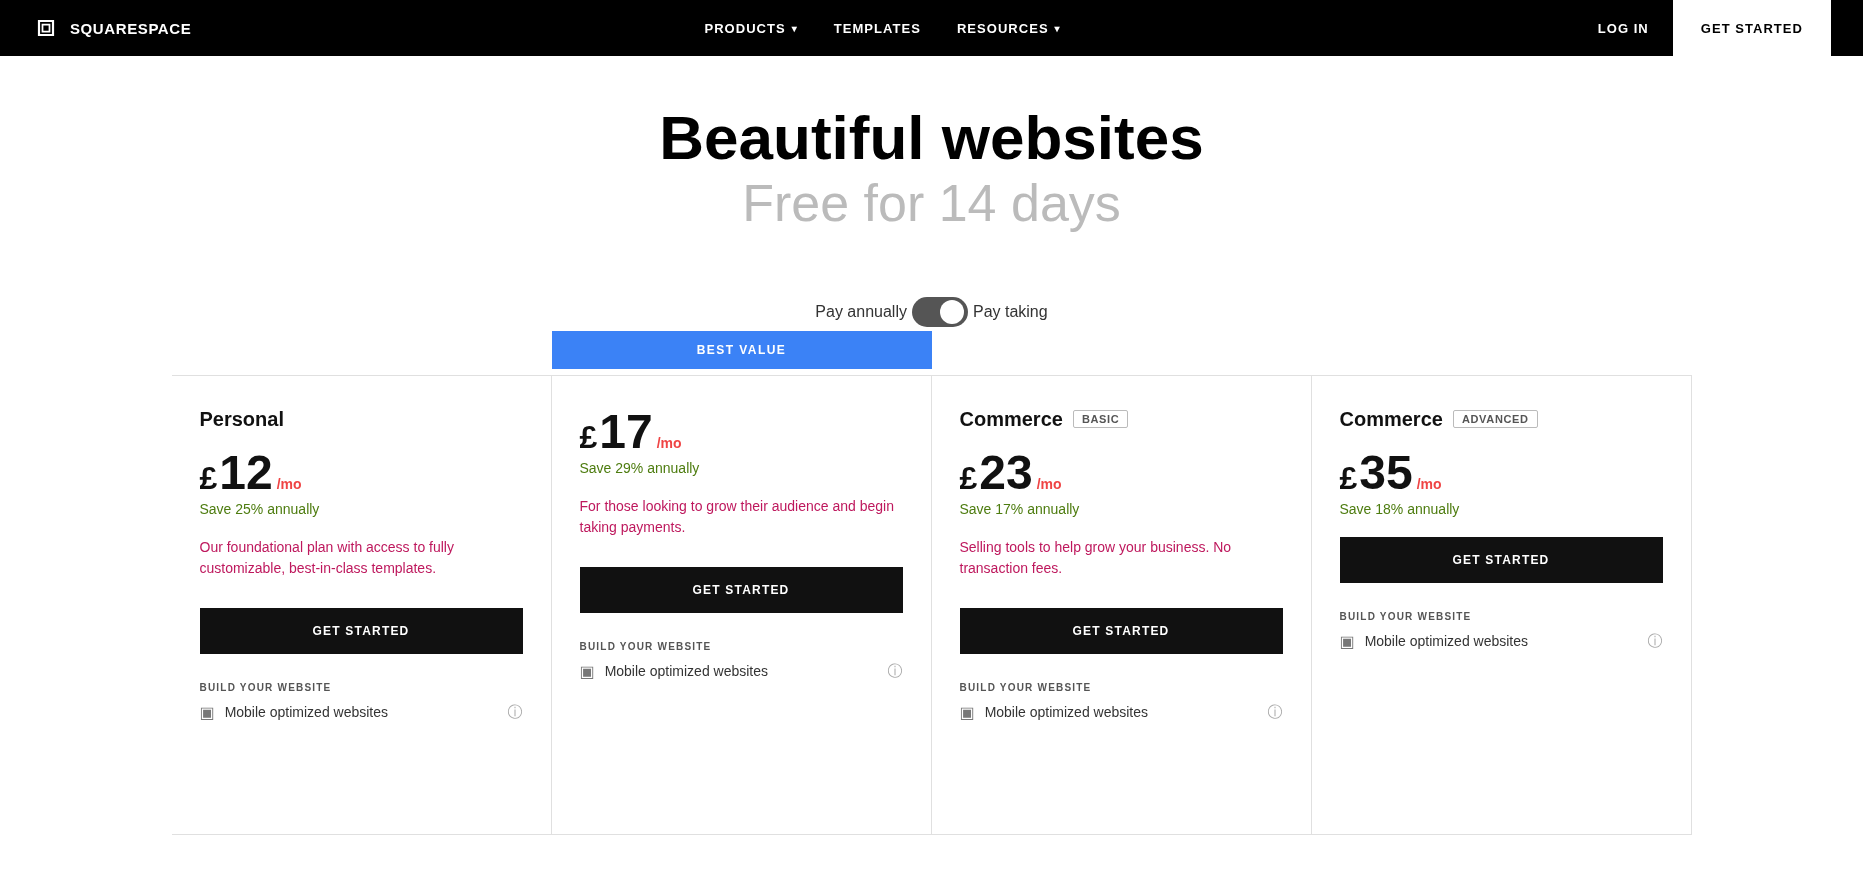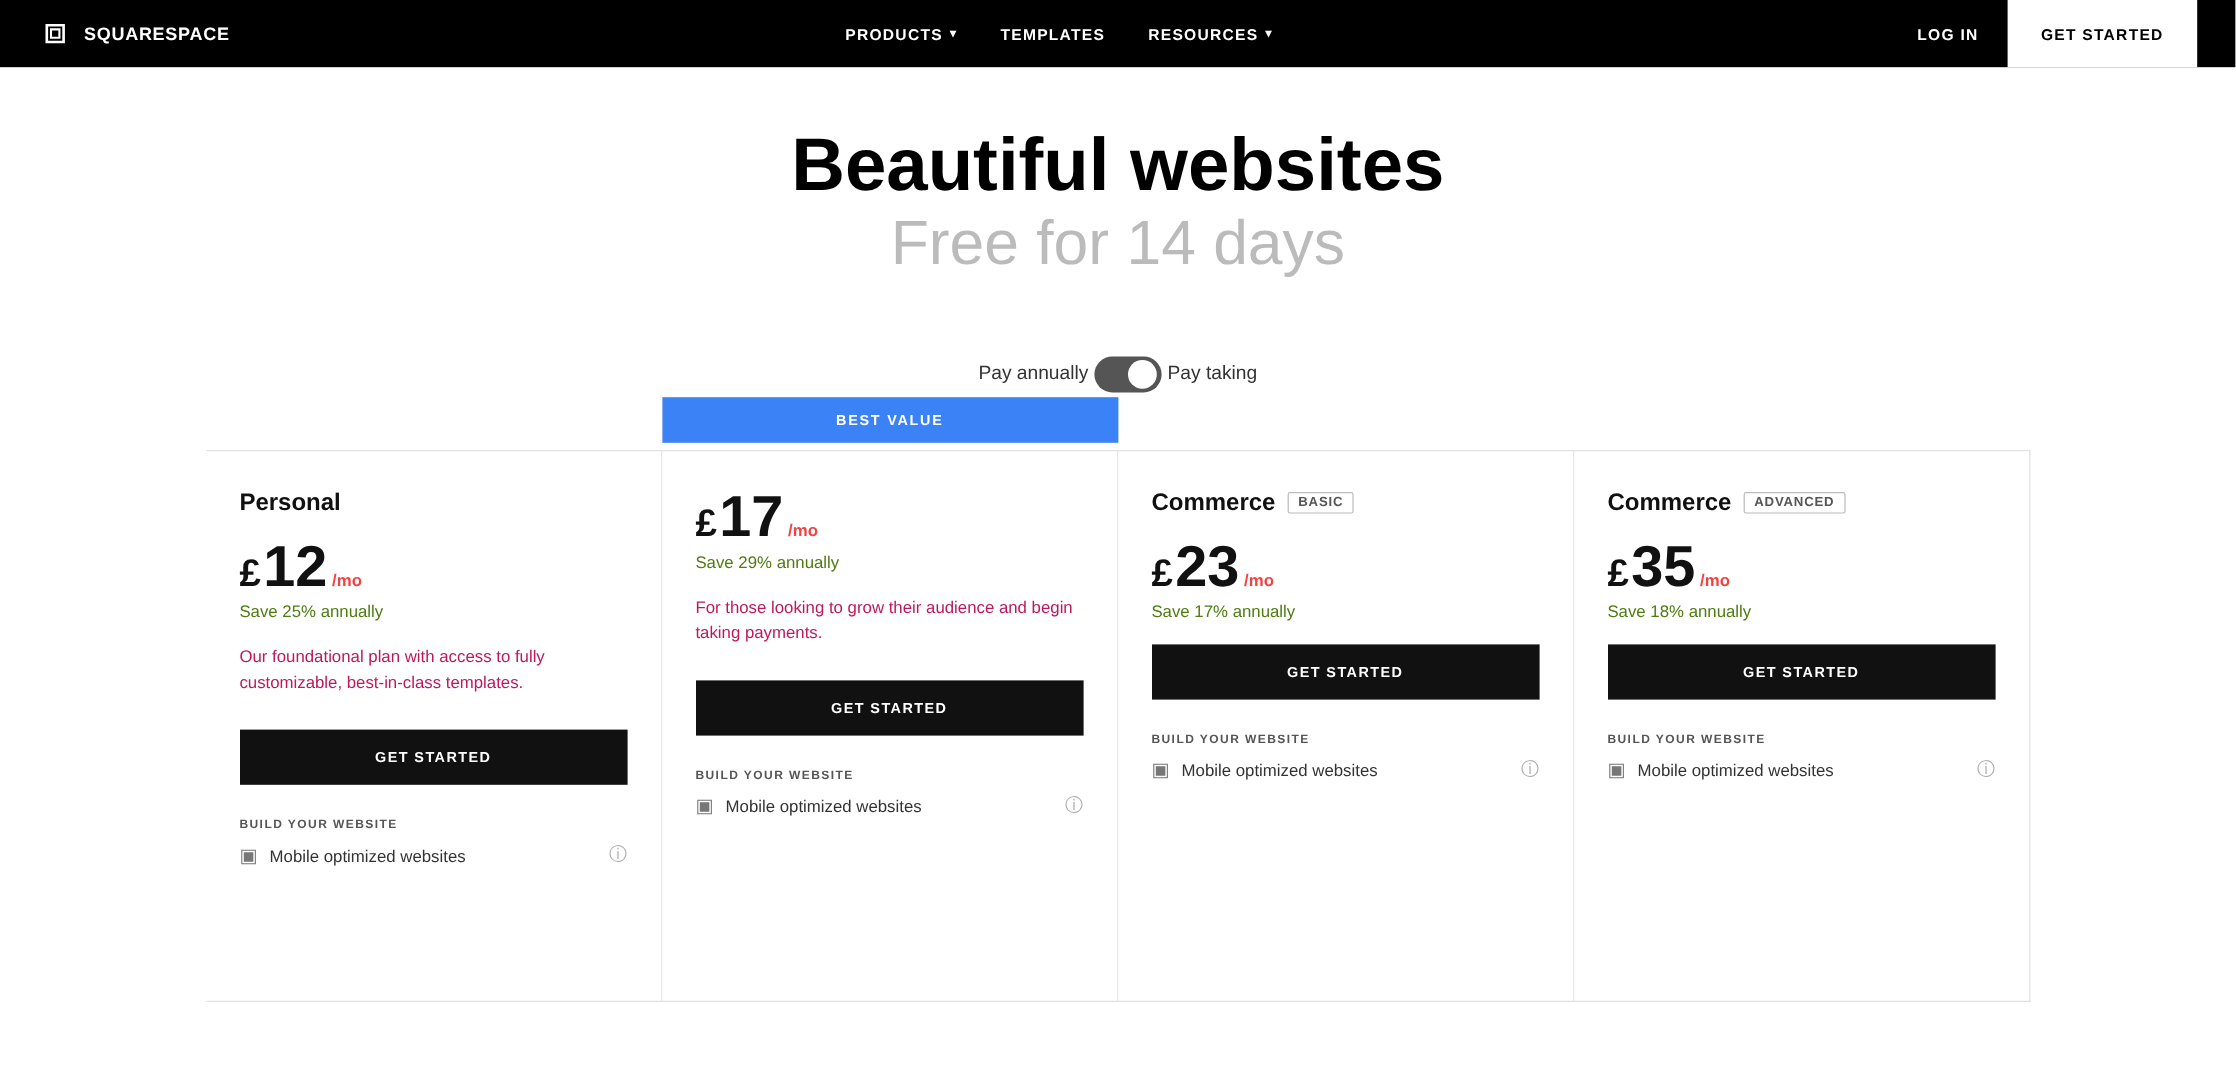--- a/index.html
+++ b/index.html
@@ -370,20 +370,21 @@
       <div class="plan-name">
         <span>Commerce</span>
         <span class="plan-badge">BASIC</span>
       </div>
       <div class="plan-price">
         <span class="plan-currency">£</span>
         <span class="plan-amount">23</span>
         <span class="plan-per">/mo</span>
       </div>
       <div class="plan-savings">Save 17% annually</div>
+      <div class="plan-description">Selling tools to help grow your business. No transaction fees.</div>
       <button class="plan-cta">GET STARTED</button>
       <div class="feature-section-label">BUILD YOUR WEBSITE</div>
       <div class="feature-row">
         <div class="feature-left">
           <span class="feature-icon">▣</span>
           <span class="feature-text">Mobile optimized websites</span>
         </div>
         <span class="feature-info">ⓘ</span>
       </div>
     </div>

